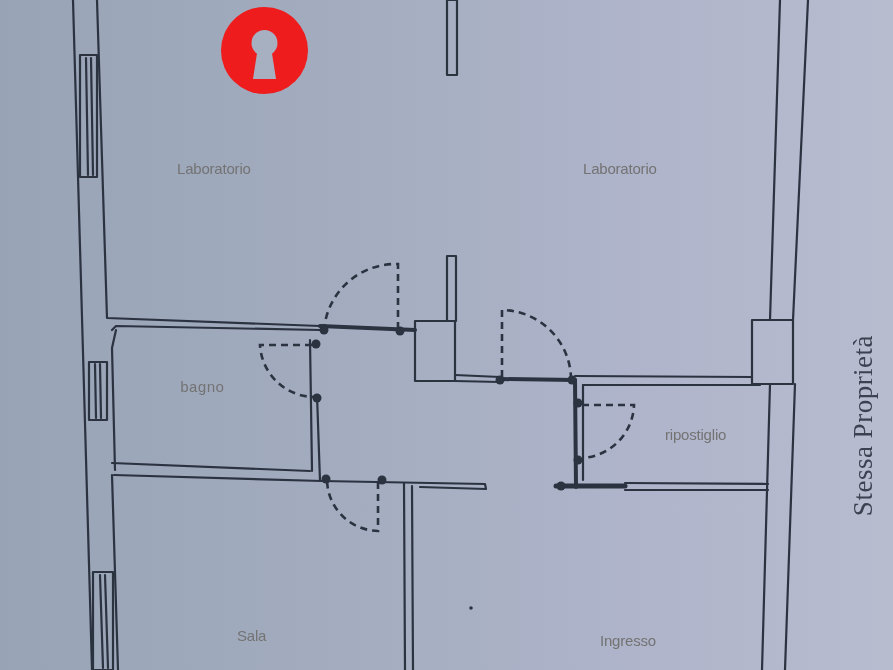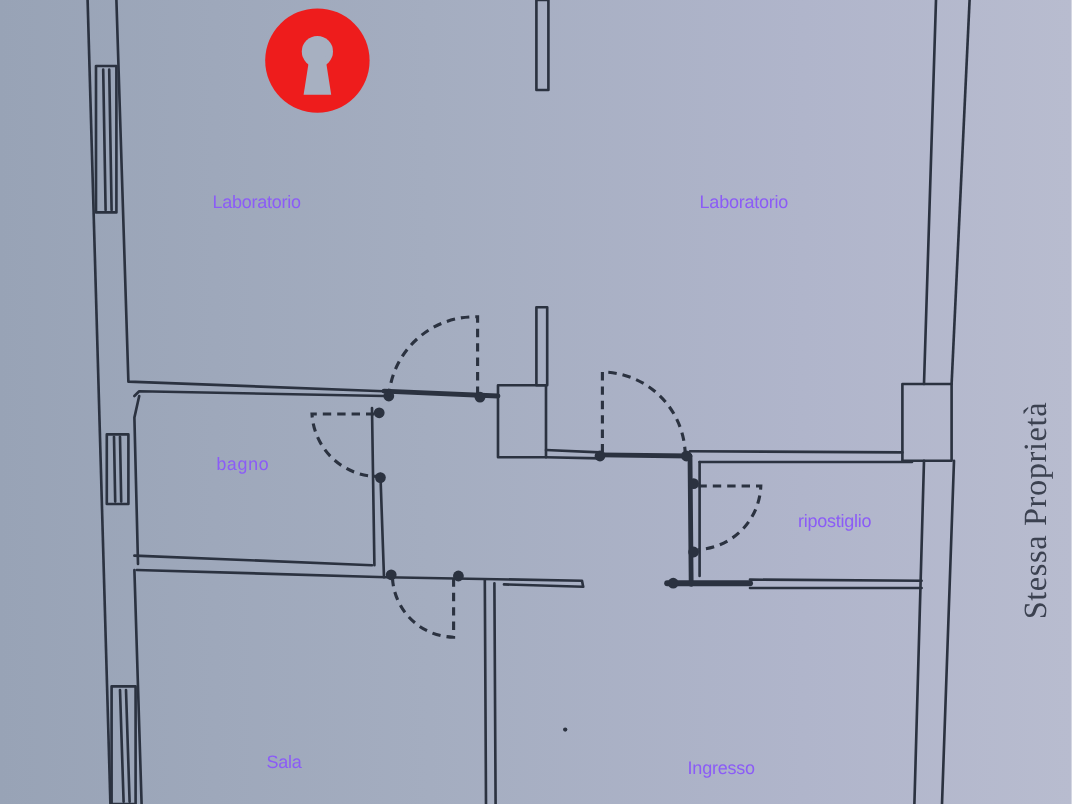--- a/index.html
+++ b/index.html
@@ -3,21 +3,21 @@
   <meta charset="utf-8">
   <style>
     html, body { margin: 0; padding: 0; }
     body {
       width: 893px; height: 670px; overflow: hidden; position: relative;
       background: linear-gradient(90deg, #98a3b6 0%, #a4adc0 40%, #b0b5cb 75%, #b8bccf 100%);
       font-family: "Liberation Sans", sans-serif;
     }
     .plan { position: absolute; left: 0; top: 0; }
     .lbl {
-      position: absolute; color: #8b5cf6; font-size: 15px;
+      position: absolute; color: #737373; font-size: 15px;
       font-family: "Liberation Sans", sans-serif; white-space: nowrap;
       letter-spacing: -0.2px;
     }
     .side-label {
       position: absolute; left: 788px; top: 410px;
       transform: rotate(-90deg); transform-origin: center center;
       width: 260px; text-align: center;
       font-family: "Liberation Serif", serif; font-size: 27px; color: #3b4150;
       white-space: nowrap; letter-spacing: 0.5px;
       margin-left: -55px;
@@ -126,16 +126,16 @@
   <svg width="87" height="87" viewBox="0 0 87 87">
     <circle cx="43.5" cy="36" r="13" fill="#a7b0c1"></circle>
     <path d="M37 40 L32 72 L55 72 L50 40 Z" fill="#a7b0c1"></path>
   </svg>
 </div>
 
 <div class="lbl" style="left:177px; top:160px;">Laboratorio</div>
 <div class="lbl" style="left:583px; top:160px;">Laboratorio</div>
 <div class="lbl" style="left:180px; top:380px;font-family:Liberation Mono, monospace;">bagno</div>
 <div class="lbl" style="left:665px; top:426px;">ripostiglio</div>
-<div class="lbl" style="left:222px; top:627px;">Sala</div>
-<div class="lbl" style="left:573px; top:632px;">Ingresso</div>
+<div class="lbl" style="left:237px; top:627px;">Sala</div>
+<div class="lbl" style="left:600px; top:632px;">Ingresso</div>
 
 <div class="side-label">Stessa Proprietà</div>
 
 </body></html>

